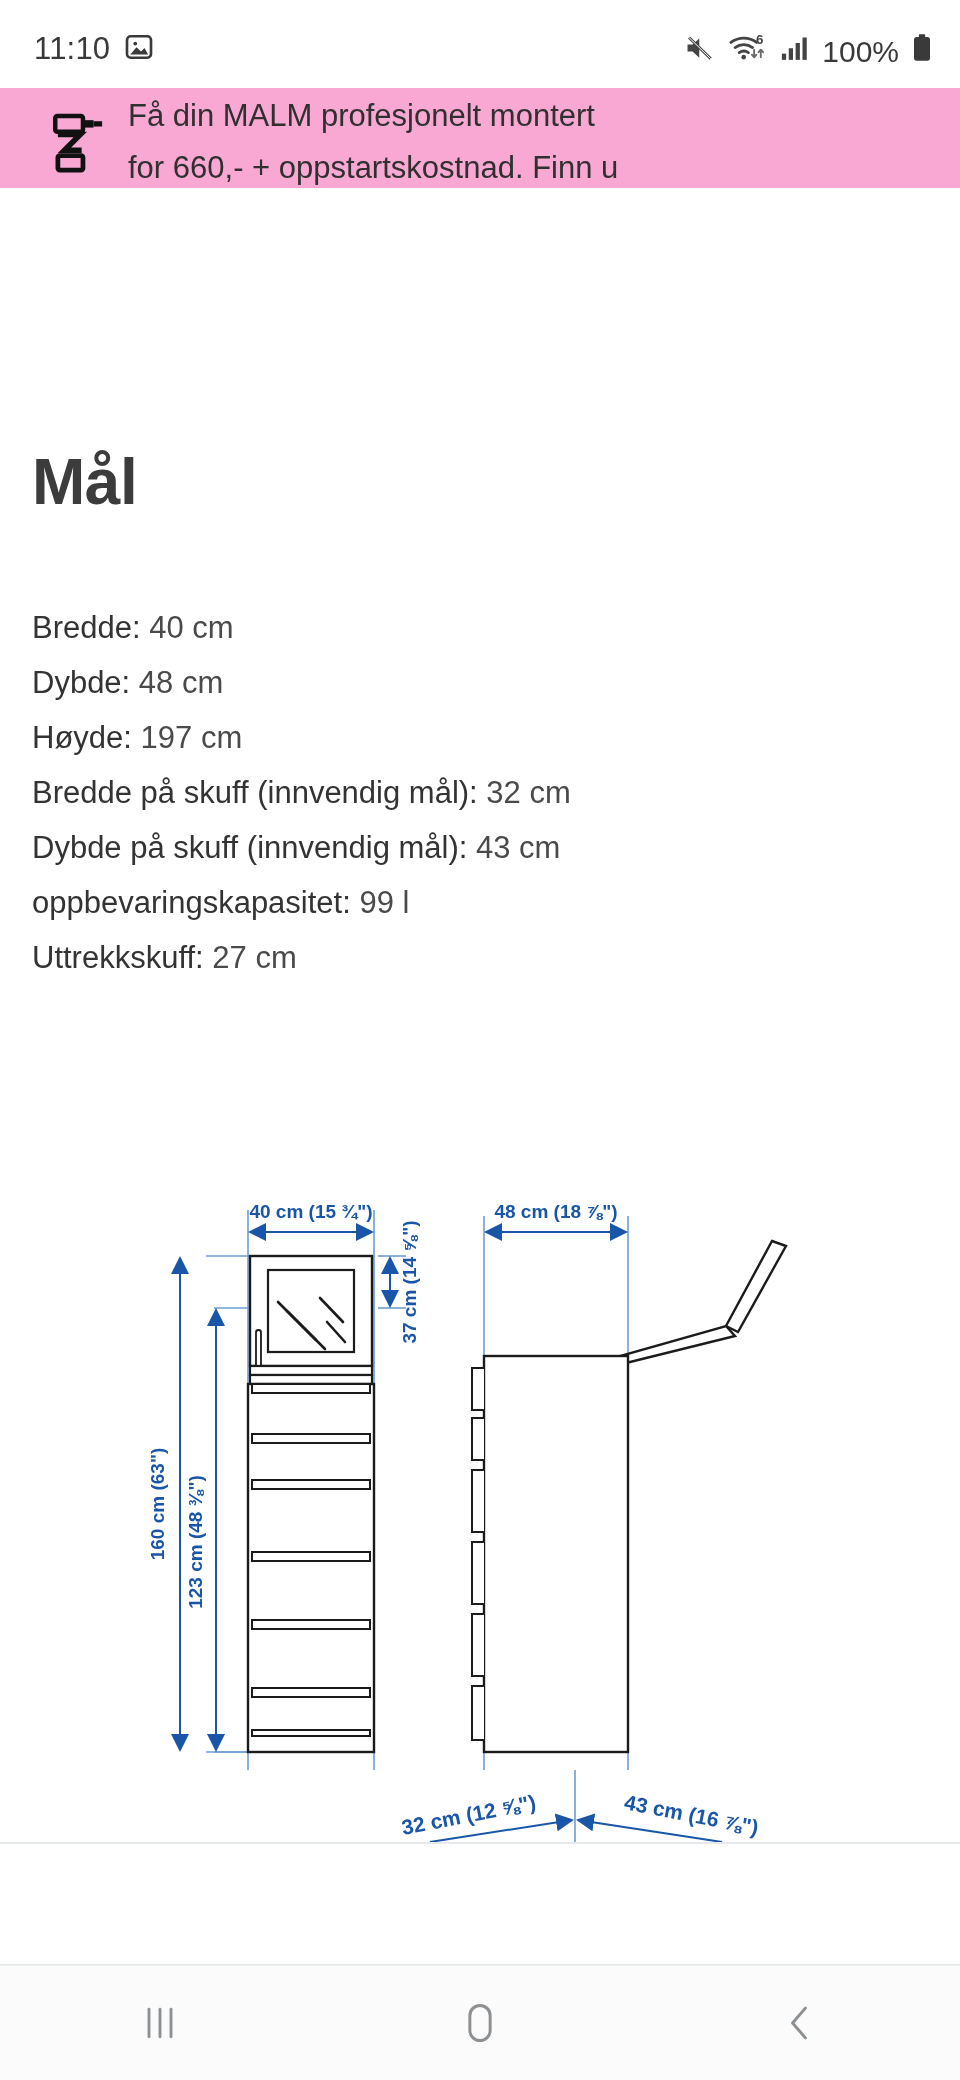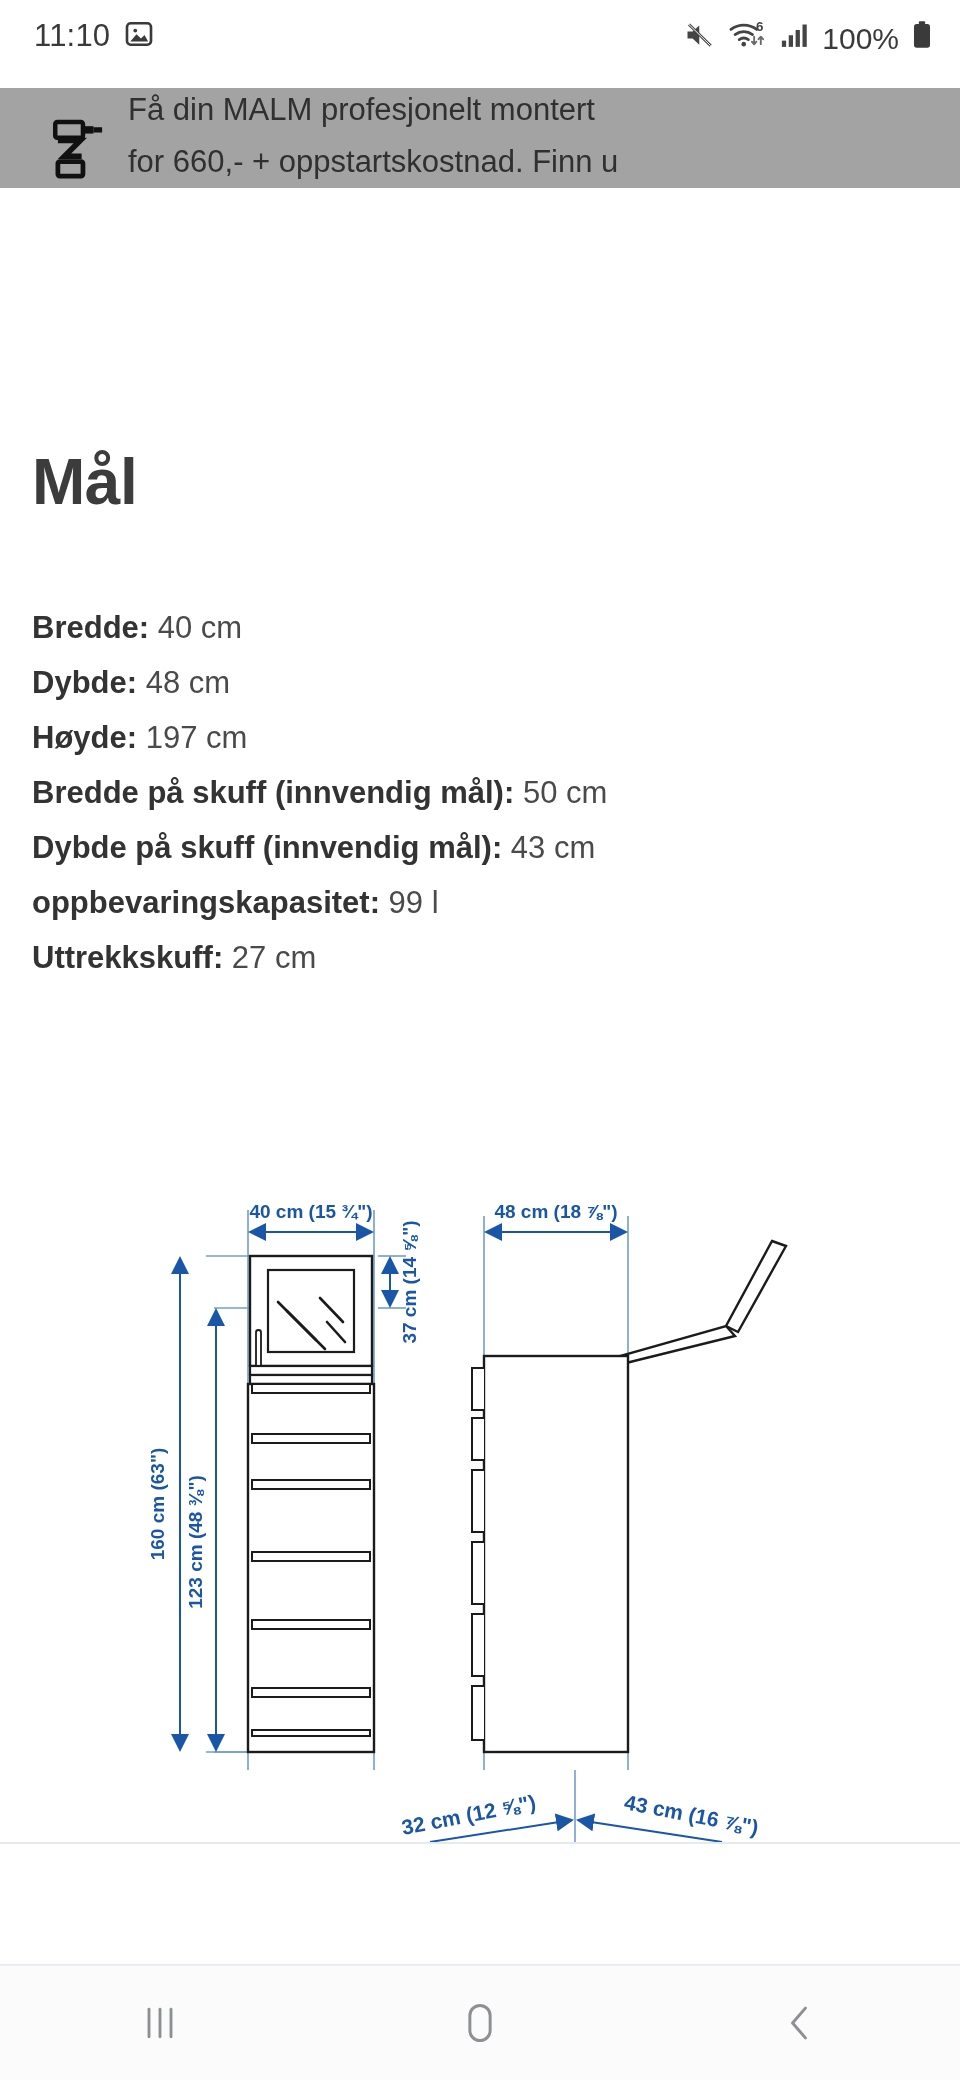--- a/index.html
+++ b/index.html
@@ -7,40 +7,40 @@
   body {
     font-family: "Liberation Sans", sans-serif;
     background: #ffffff;
     color: #2b2b2b;
     position: relative;
     overflow: hidden;
   }
 
   
   #status-bar {
-    position: absolute; top: 0; left: 0;
+    position: absolute; top: 13px; left: 0;
     width: 960px; height: 72px;
     background: #ffffff;
     display: flex; align-items: center;
     padding: 0 26px 0 34px;
   }
   #status-left { display: flex; align-items: center; gap: 14px; }
   #clock { font-size: 31px; color: #3a3a3a; letter-spacing: .2px; }
   #status-right {
     margin-left: auto; display: flex; align-items: flex-end; gap: 11px;
   }
   #battery-pct { font-size: 30px; color: #3a3a3a; line-height: 1; }
   .sicon { display: block; }
 
   
   #promo-banner {
     position: absolute; top: 88px; left: 0;
     width: 960px; height: 100px;
-    background: #a3a3a3;
-    display: flex; align-items: flex-end;
+    background: #f9a8d4;
+    display: flex; align-items: center;
     padding: 8px 0 0 52px;
     overflow: hidden;
   }
   #promo-icon { flex: 0 0 auto; margin: 10px 22px 0 0; }
   #promo-text {
     font-size: 31px; line-height: 52px; color: #303030;
     white-space: nowrap;
   }
   #promo-text b { font-weight: 400; }
   #promo-text .lnk { }
@@ -53,21 +53,21 @@
   }
 
   #spec-list {
     position: absolute; left: 32px; top: 600px;
     width: 900px;
   }
   .spec-row {
     font-size: 31px; line-height: 55px; color: #3a3a3a;
     white-space: nowrap;
   }
-  .spec-row .k { font-weight: 700; color: #333333; }
+  .spec-row .k { font-weight: 400; color: #333333; }
   .spec-row .v { font-weight: 400; color: #4a4a4a; }
 
   
   #drawing {
     position: absolute; left: 0; top: 1170px;
     width: 960px; height: 790px;
     overflow: hidden;
   }
   #drawing svg { display: block; }
 
@@ -165,21 +165,21 @@
   <div class="spec-row">
     <span class="k">Dybde:</span>
     <span class="v">48 cm</span>
   </div>
   <div class="spec-row">
     <span class="k">Høyde:</span>
     <span class="v">197 cm</span>
   </div>
   <div class="spec-row">
     <span class="k">Bredde på skuff (innvendig mål):</span>
-    <span class="v">50 cm</span>
+    <span class="v">32 cm</span>
   </div>
   <div class="spec-row">
     <span class="k">Dybde på skuff (innvendig mål):</span>
     <span class="v">43 cm</span>
   </div>
   <div class="spec-row">
     <span class="k">oppbevaringskapasitet:</span>
     <span class="v">99 l</span>
   </div>
   <div class="spec-row">

